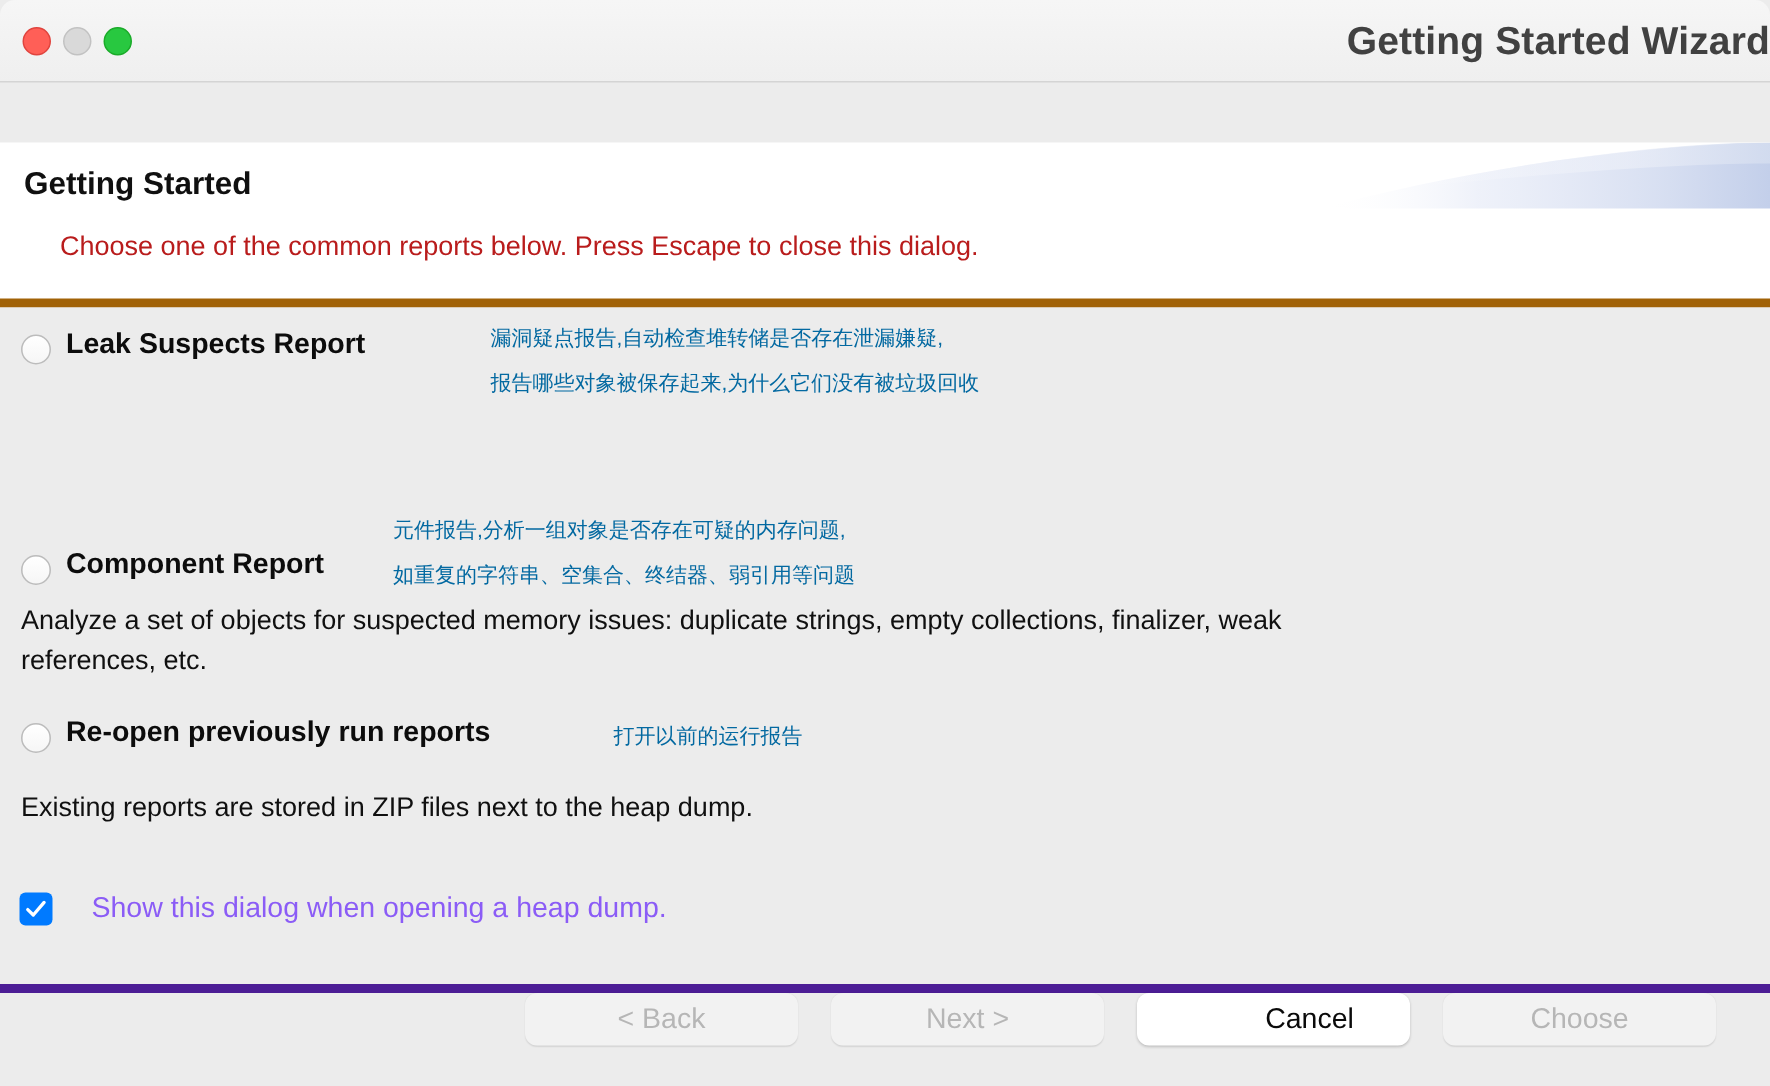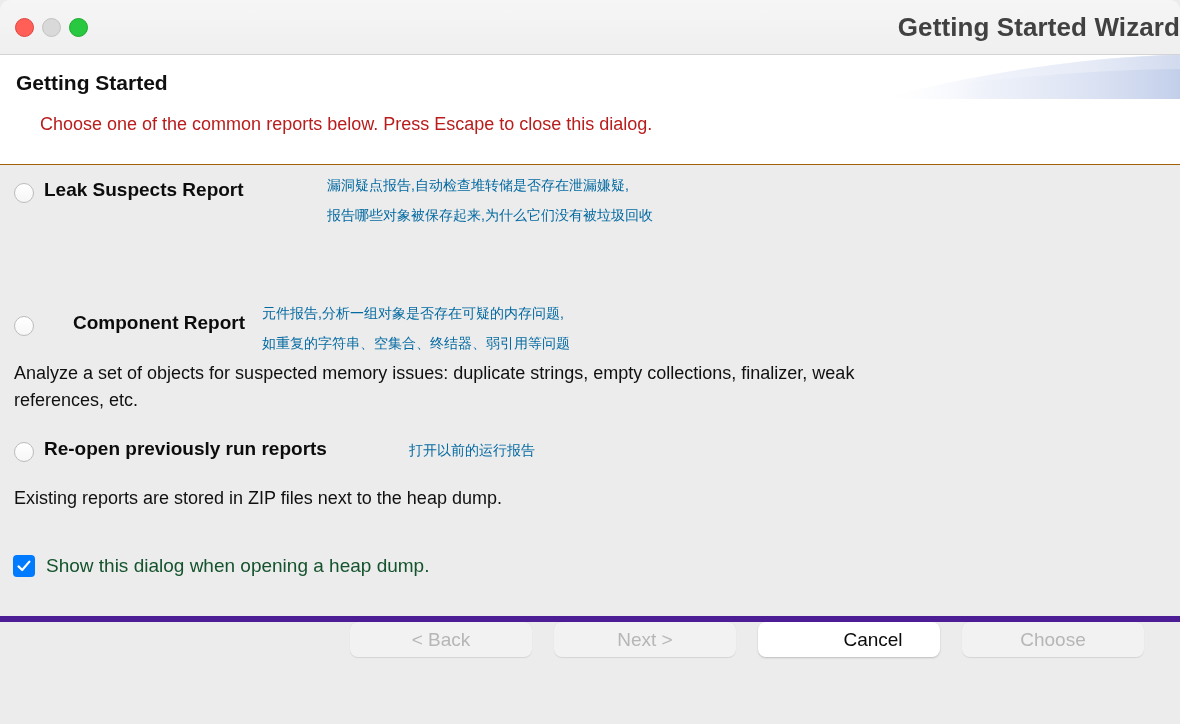--- a/index.html
+++ b/index.html
@@ -62,23 +62,24 @@
     color: #414141;
     letter-spacing: 0.1px;
     padding-left: 48px;
   }
 
   
   .header {
     position: relative;
     height: 110px;
     background: #ffffff;
-    border-bottom: 1px solid #a16207;
+    border-bottom: 6px solid #a16207;
     box-sizing: border-box;
     overflow: hidden;
+    margin-top: 40px;
   }
   .header-title {
     position: absolute;
     left: 16px;
     top: 16px;
     font-size: 21px;
     font-weight: bold;
     color: #101010;
   }
   .header-desc {
@@ -163,22 +164,22 @@
     position: relative;
     flex: 0 0 auto;
   }
   .checkbox svg {
     position: absolute;
     left: 3px;
     top: 3px;
   }
   .checkbox-label {
     font-size: 19px;
-    color: #14532d;
-    margin-left: 11px;
+    color: #8b5cf6;
+    margin-left: 26px;
     text-align: right;
   }
 
   
   .footer {
     position: relative;
     height: 100px;
     background: #ececec;
     display: flex;
     justify-content: flex-end;
@@ -249,21 +250,21 @@
 
   <div class="content">
 
     <div class="option-row" style="top:14px;">
       <div class="radio"></div>
       <div class="option-label">Leak Suspects Report</div>
     </div>
     <div class="annotation" style="left:327px; top:5px;">漏洞疑点报告,自动检查堆转储是否存在泄漏嫌疑,</div>
     <div class="annotation" style="left:327px; top:35px;">报告哪些对象被保存起来,为什么它们没有被垃圾回收</div>
 
-    <div class="option-row" style="top:147px;gap:29px;">
+    <div class="option-row" style="top:161px;">
       <div class="radio"></div>
       <div class="option-label">Component Report</div>
     </div>
     <div class="annotation" style="left:262px; top:133px;">元件报告,分析一组对象是否存在可疑的内存问题,</div>
     <div class="annotation" style="left:262px; top:163px;">如重复的字符串、空集合、终结器、弱引用等问题</div>
     <div class="option-desc" style="top:195px;">Analyze a set of objects for suspected memory issues: duplicate strings, empty collections, finalizer, weak references, etc.</div>
 
     <div class="option-row" style="top:273px;">
       <div class="radio"></div>
       <div class="option-label">Re-open previously run reports</div>

